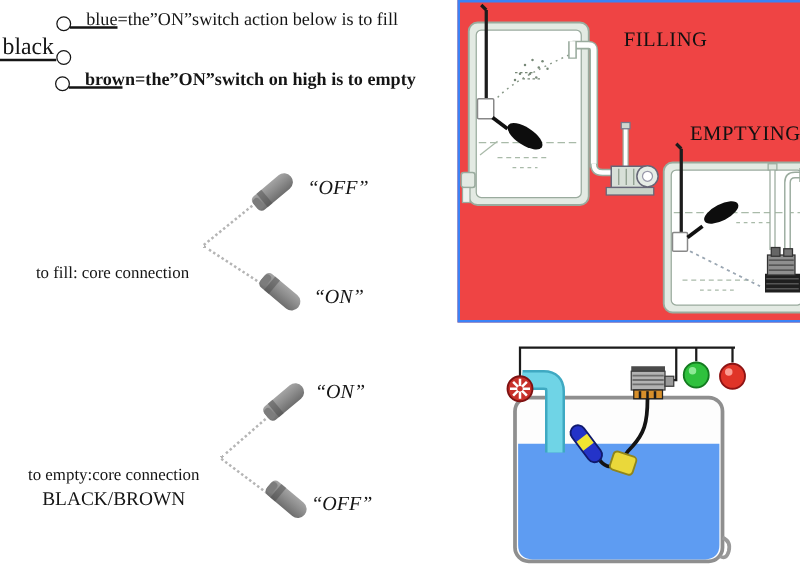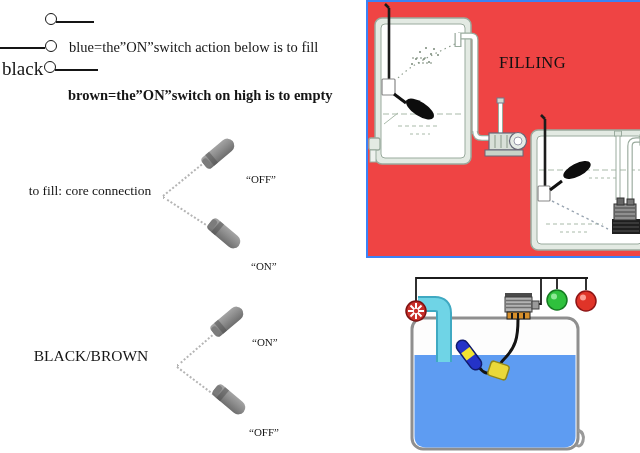--- a/index.html
+++ b/index.html
@@ -1,33 +1,33 @@
 <!DOCTYPE html>
 <html><head>
 <meta charset="utf-8">
 <style>
   html,body{margin:0;padding:0;background:#ffffff;}
   .canvas{position:relative;width:640px;height:453px;background:#ffffff;overflow:hidden;
           font-family:"Liberation Serif", serif;color:#151515;}
   .abs{position:absolute;}
-  .txt{position:absolute;white-space:nowrap;color:#151515;margin-top:31px;}
+  .txt{position:absolute;white-space:nowrap;color:#151515;}
   
   .wireline{position:absolute;background:#151515;height:2px;}
   .terminal{position:absolute;width:10px;height:10px;border:1.7px solid #151515;border-radius:50%;background:#fff;}
   
   .float-sw{position:absolute;width:37px;height:14px;
             background:linear-gradient(180deg,#a4a4a4 0%,#8d8d8d 45%,#6e6e6e 100%);
             border-radius:4px 7px 7px 4px;}
   .float-sw::before{content:"";position:absolute;left:7px;top:0;width:5px;height:100%;background:rgba(70,70,70,.45);}
   .float-sw::after{content:"";position:absolute;left:0;top:2px;width:6px;height:10px;background:#7c7c7c;border-radius:3px;}
   .dotted{position:absolute;border-top:2px dotted #b5b5b5;transform-origin:left center;height:0;}
   .cap1{font-size:13.5px;}
   .cap2{font-size:15.5px;margin-top:1px;}
-  .state{font-size:11px;}
-  .caption{position:absolute;text-align:center;line-height:1.25;}
+  .state{font-size:16px;font-style:italic;}
+  .caption{position:absolute;text-align:center;line-height:1.25;margin-top:27px;}
   .panel{position:absolute;left:366px;top:0;width:285px;height:254px;border:2px solid #3b82f6;background:#ef4444;}
   .panel-label{font-size:16.5px;letter-spacing:.4px;color:#111;}
 </style>
 </head>
 <body>
 
 <div class="canvas">
 
   <div class="txt" style="left:2px;top:27px;font-size:19px;text-align:center;">black</div>
   <div class="wireline" style="left:0;top:47px;width:45px;"></div>
@@ -45,20 +45,21 @@
     <div class="cap1">to fill: core connection</div>
   </div>
   <div class="dotted" style="left:163px;top:195px;width:58px;transform:rotate(-39deg);"></div>
   <div class="dotted" style="left:163px;top:196px;width:59px;transform:rotate(33deg);"></div>
   <div class="float-sw" style="left:200px;top:146px;transform:rotate(-40deg);"></div>
   <div class="float-sw" style="left:206px;top:227px;transform:rotate(40deg);"></div>
   <div class="txt state" style="left:246px;top:142px;">“OFF”</div>
   <div class="txt state" style="left:251px;top:229px;">“ON”</div>
 
   <div class="caption" style="left:20px;top:345px;width:142px;">
+    <div class="cap1">to empty:core connection</div>
     <div class="cap2">BLACK/BROWN</div>
   </div>
   <div class="dotted" style="left:177px;top:365px;width:55px;transform:rotate(-41deg);"></div>
   <div class="dotted" style="left:177px;top:366px;width:54px;transform:rotate(37deg);"></div>
   <div class="float-sw" style="left:209px;top:314px;transform:rotate(-40deg);"></div>
   <div class="float-sw" style="left:211px;top:393px;transform:rotate(40deg);"></div>
   <div class="txt state" style="left:252px;top:305px;">“ON”</div>
   <div class="txt state" style="left:249px;top:395px;">“OFF”</div>
 
   <div class="panel">
@@ -156,20 +157,21 @@
       </g>
 
       <g>
         <path d="M177 117 V194 M177 117 L173 113" stroke="#1c1c1c" stroke-width="2.6" fill="none"></path>
         <rect x="170" y="184" width="12" height="15" rx="1" fill="#ffffff" stroke="#888" stroke-width="1.2"></rect>
         <path d="M182 188 L194 179" stroke="#111" stroke-width="3" fill="none"></path>
         <ellipse cx="209" cy="168" rx="15" ry="6.5" fill="#0d0d0d" transform="rotate(-27 209 168)"></ellipse>
       </g>
     </svg>
     <div class="txt panel-label" style="left:131px;top:20px;">FILLING</div>
+    <div class="txt panel-label" style="left:184px;top:95px;">EMPTYING</div>
   </div>
 
   <svg class="abs" style="left:393px;top:263px;" width="247" height="190" viewBox="0 0 247 190">
 
     <g stroke="#1b1b1b" stroke-width="1.8" fill="none">
       <path d="M23 38 V15 H195"></path>
       <path d="M148 15 V41 H145"></path>
       <path d="M164 15 V26"></path>
       <path d="M193 15 V27"></path>
     </g>

